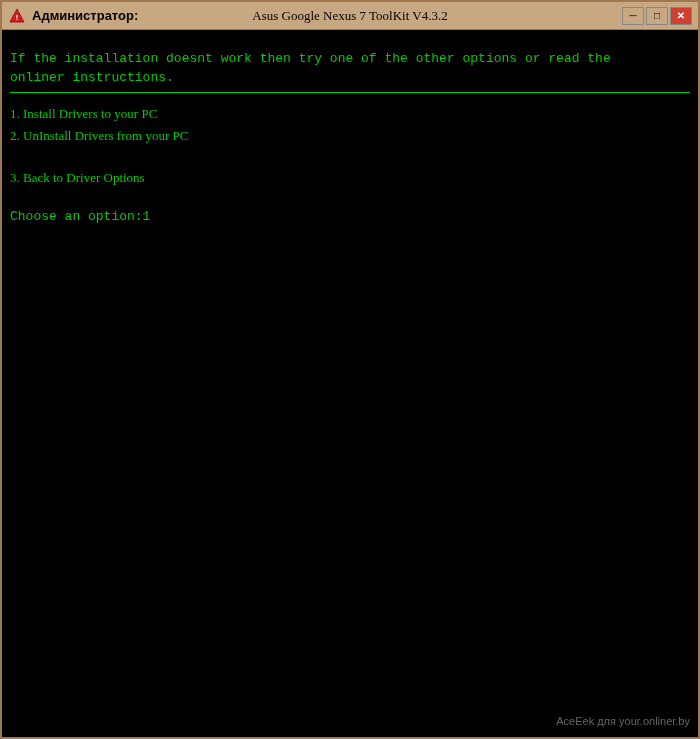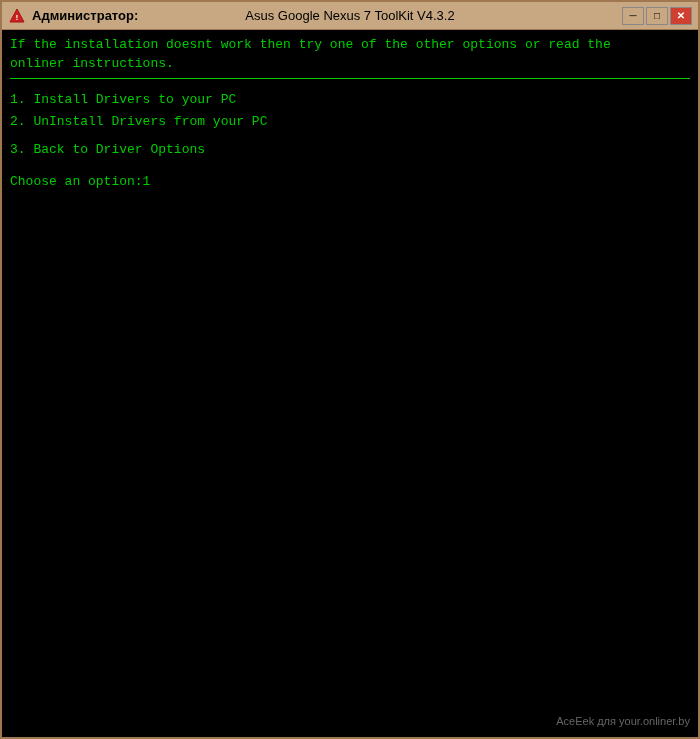--- a/index.html
+++ b/index.html
@@ -47,21 +47,21 @@
       height: 18px;
       flex-shrink: 0;
     }
 
     .title-center {
       position: absolute;
       left: 50%;
       transform: translateX(-50%);
       font-size: 13px;
       color: #000;
-      font-family: Liberation Sans, sans-serif;
+      font-family: Liberation Serif, serif;
     }
 
     .window-controls {
       display: flex;
       gap: 2px;
       align-items: center;
     }
 
     .win-btn {
       width: 22px;
@@ -79,21 +79,21 @@
 
     .win-btn.close {
       background: #d04030;
       color: #fff;
       font-weight: bold;
     }
 
     .terminal {
       background: #000000;
       flex: 1;
-      padding: 6px 8px;
+      padding: 20px 8px;
       color: #00cc00;
       font-family: 'Courier New', Courier, monospace;
       font-size: 13px;
       line-height: 1.4;
       overflow: hidden;
       position: relative;
     }
 
     .info-text {
       color: #00cc00;
@@ -105,26 +105,27 @@
     .divider {
       border: none;
       border-top: 1px solid #00cc00;
       margin: 4px 0 10px 0;
     }
 
     .menu-item {
       color: #00cc00;
       font-size: 13px;
       line-height: 1.7;
+      font-family: Liberation Serif, serif;
     }
 
     .prompt-line {
       color: #00cc00;
       font-size: 13px;
-      margin-top: 12px;
+      margin-top: 19px;
     }
 
     .watermark {
       position: absolute;
       bottom: 8px;
       right: 8px;
       color: #666;
       font-size: 11px;
       font-family: Arial, sans-serif;
     }
@@ -165,21 +166,21 @@
       <span>If the installation doesnt work then try one of the other options or read the</span><br>
       <span>onliner instructions.</span>
     </div>
     <hr class="divider">
     <div class="menu-item">
       <span>1.   Install Drivers to your PC</span>
     </div>
     <div class="menu-item">
       <span>2.   UnInstall Drivers from your PC</span>
     </div>
-    <div class="menu-item" style="margin-top:6px;">
+    <div class="menu-item" style="margin-top:20px;">
       <span>3.   Back to Driver Options</span>
     </div>
     <div class="prompt-line">
       <span>Choose an option:1</span>
     </div>
     <div class="watermark">AceEek для your.onliner.by</div>
   </div>
 </div>
 
 </body></html>

